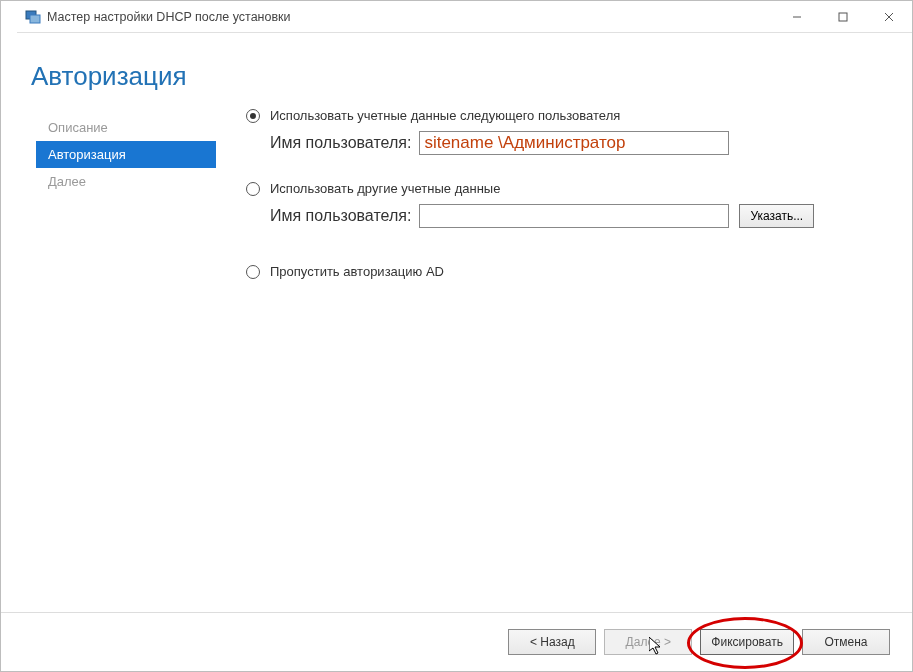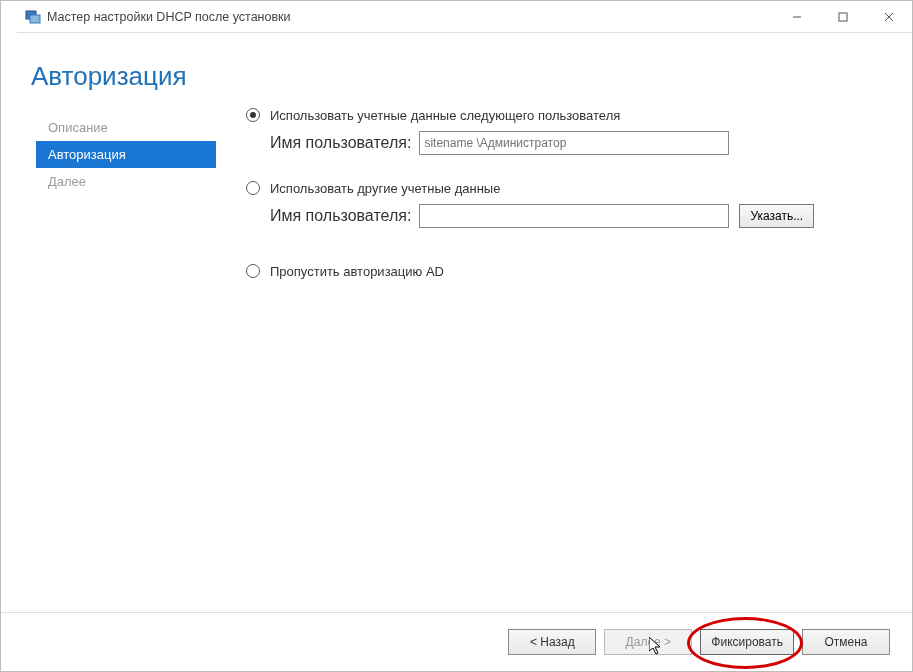--- a/index.html
+++ b/index.html
@@ -86,21 +86,21 @@
     max-width: 640px;
   }
   .intro-text {
     font-size: 13px;
     line-height: 1.5;
     color: #333;
     margin-bottom: 28px;
   }
   .opt-row {
     display: flex;
-    align-items: flex-start;
+    align-items: flex-end;
     margin-bottom: 8px;
   }
   .radio {
     width: 14px;
     height: 14px;
     border: 1px solid #555;
     border-radius: 50%;
     margin-right: 10px;
     display: inline-flex;
     align-items: center;
@@ -122,23 +122,23 @@
   .field-label {
     margin-right: 8px;
     font-size: 16px;
     color: #333;
   }
   .text-input {
     border: 1px solid #888;
     height: 22px;
     padding: 0 4px;
     font-family: inherit;
-    font-size: 12px;
-    background: #fff;
-    color: #737373;
+    font-size: 17px;
+    background: #fff;
+    color: #c2410c;
   }
   .text-input.readonly {
     background: #fff;
     width: 300px;
   }
   .text-input.second {
     width: 300px;
   }
   .specify-btn {
     margin-left: 10px;

